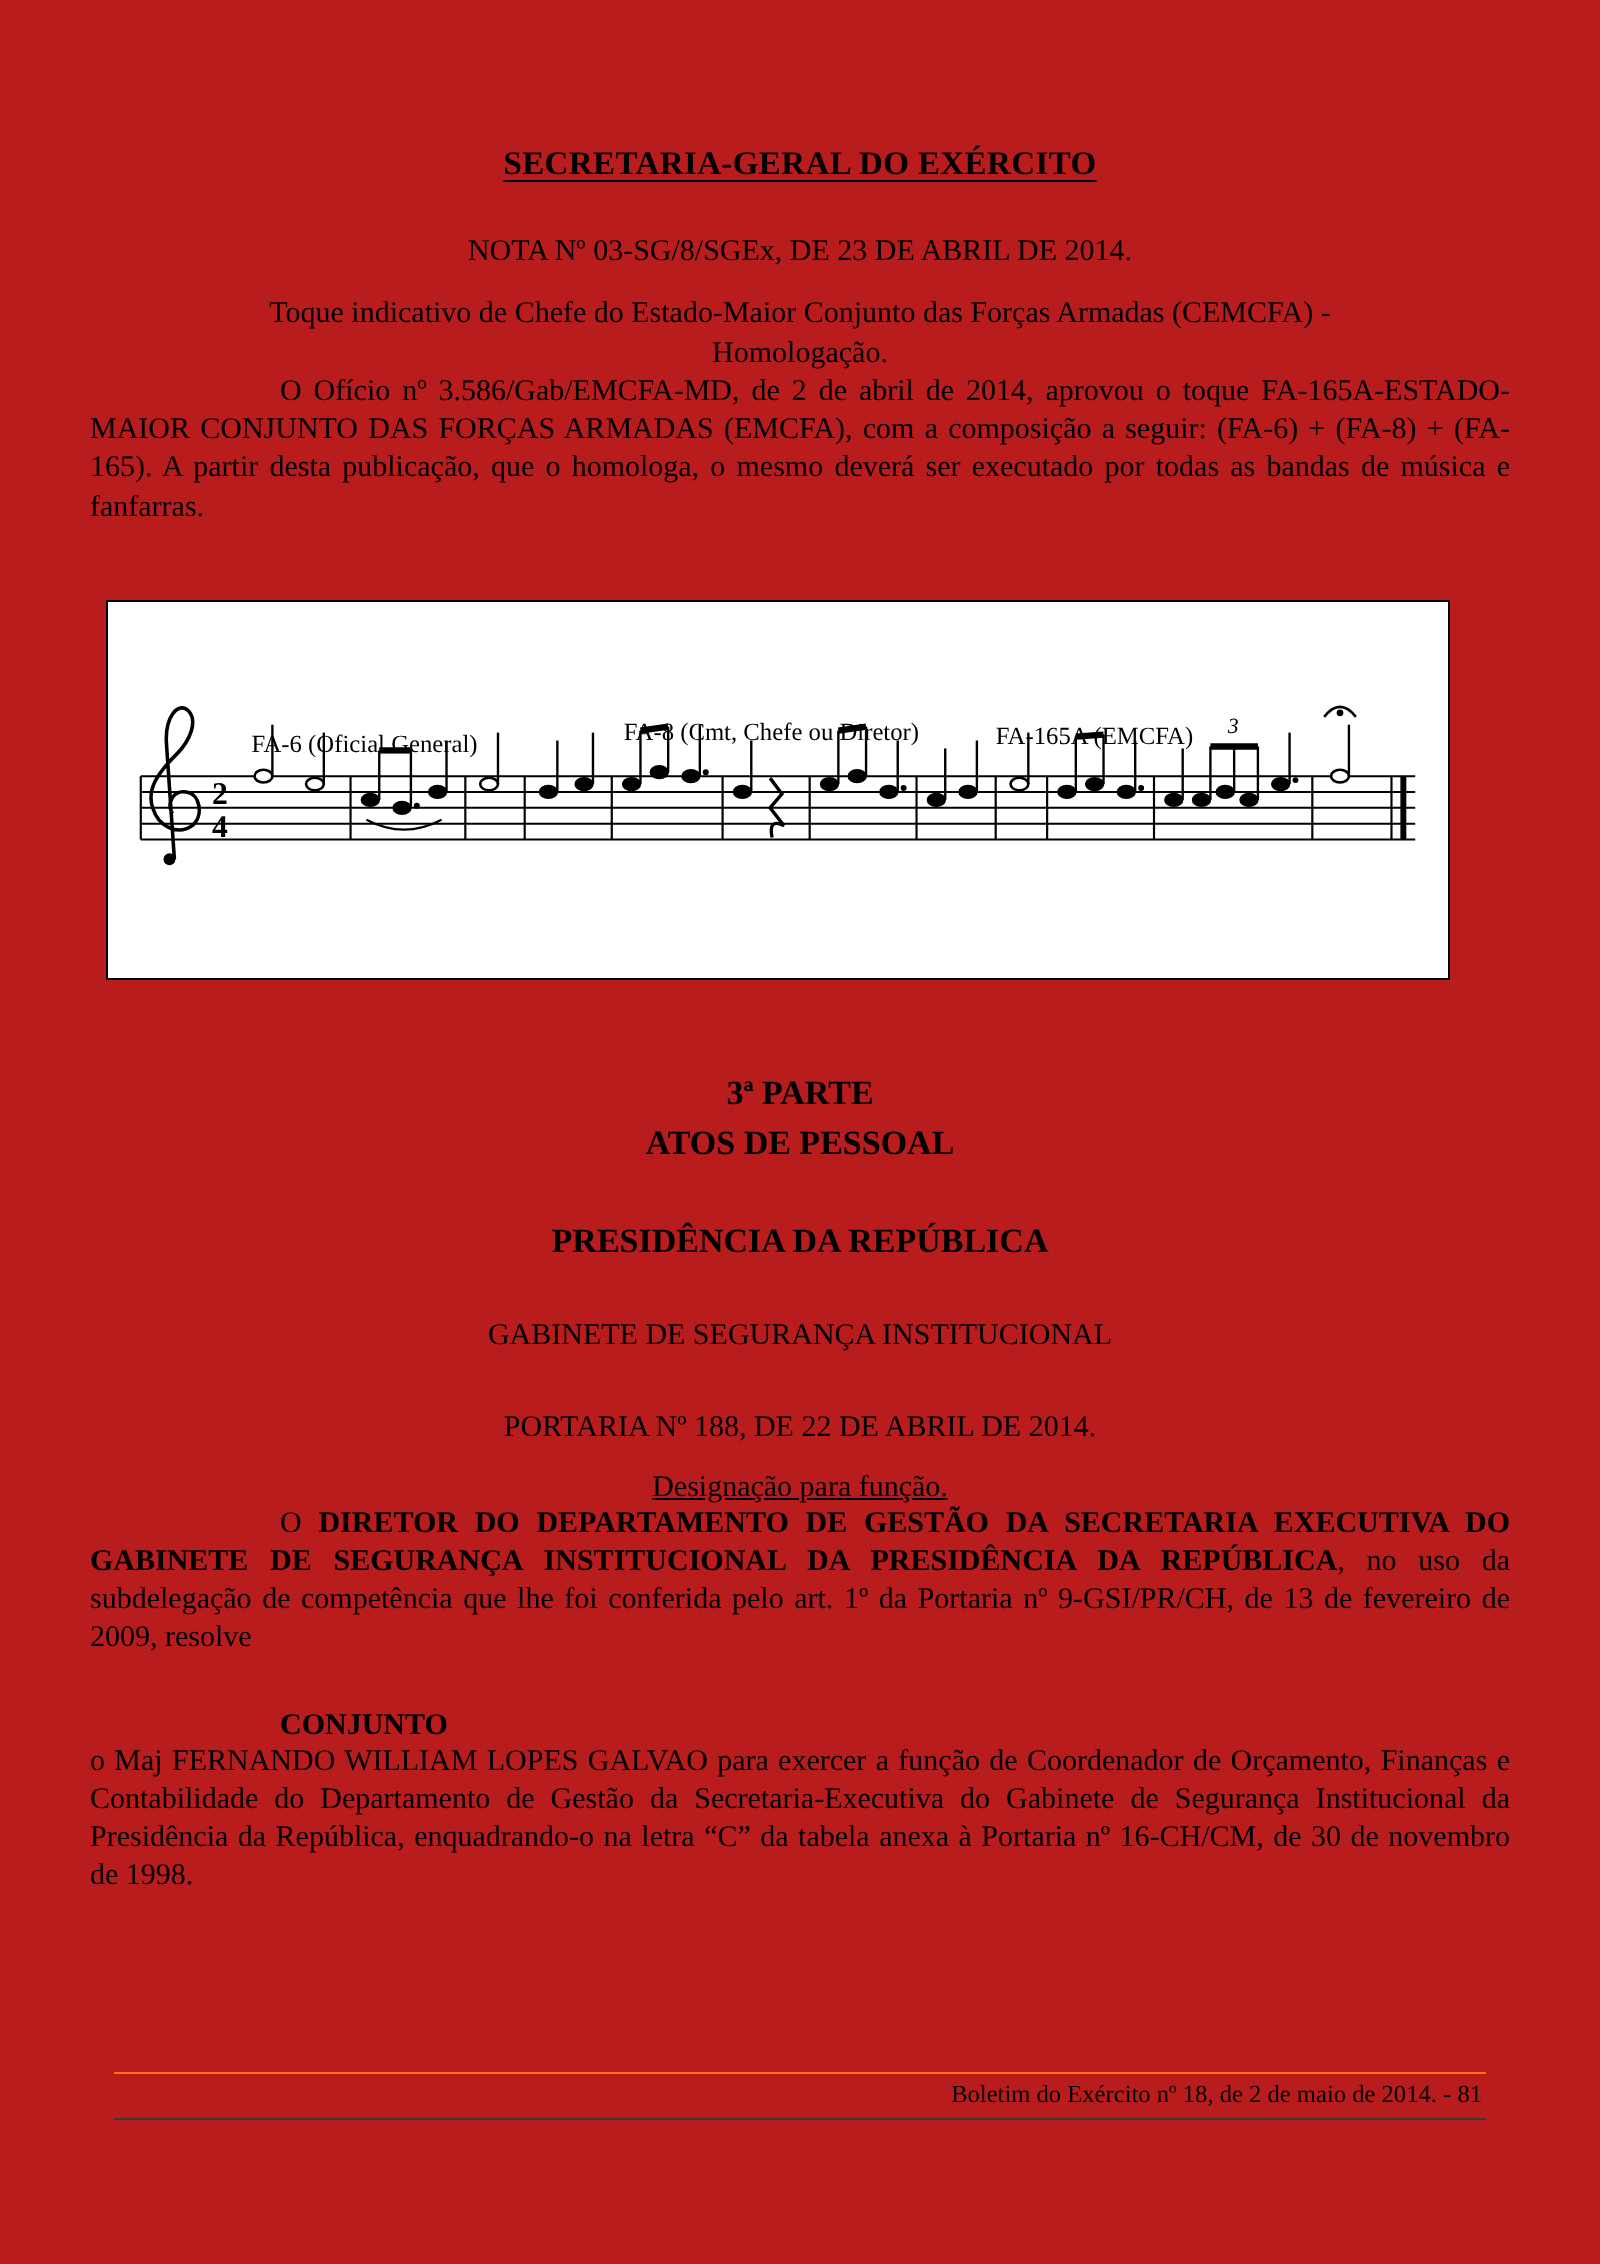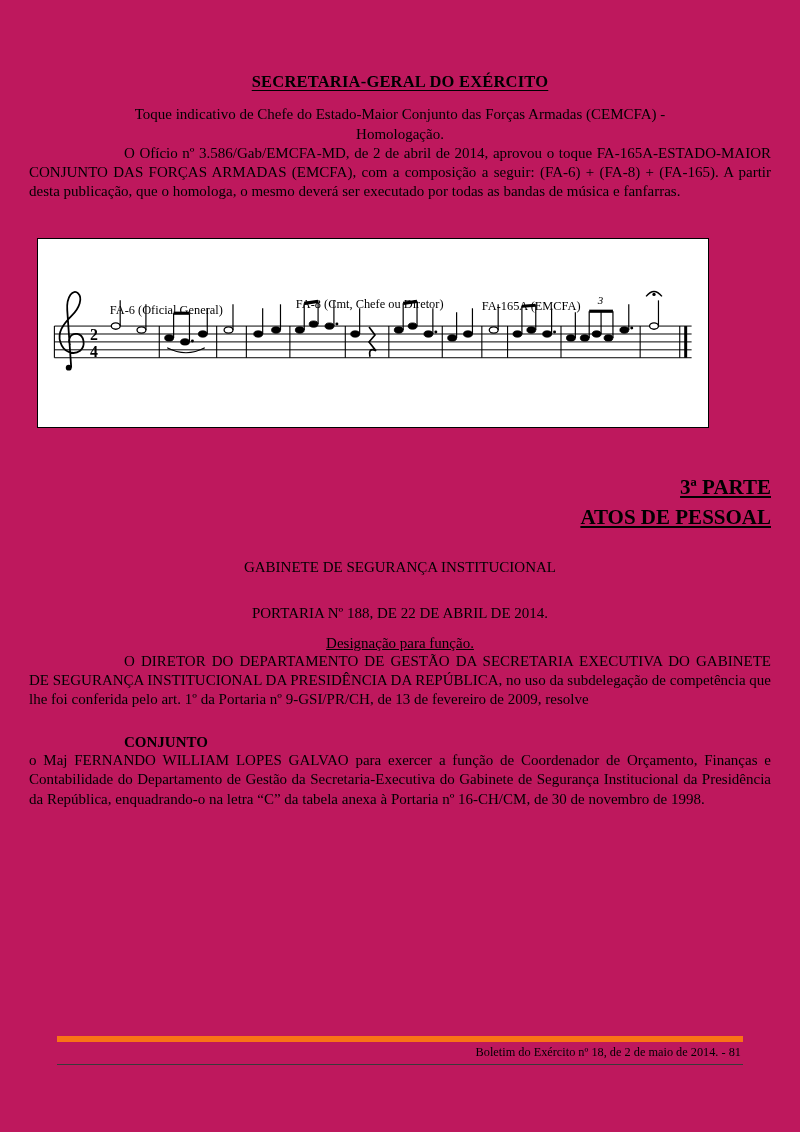--- a/index.html
+++ b/index.html
@@ -1,26 +1,26 @@
 <!DOCTYPE html>
 <html><head>
 <meta charset="utf-8">
 <style>
   html, body { margin: 0; padding: 0; background: #e8e8e8; }
   .page {
     position: relative;
     width: 800px;
     height: 1132px;
     margin: 0 auto;
-    background: #be185d;
+    background: #b91c1c;
     font-family: "Liberation Serif", serif;
     color: #000;
     overflow: hidden;
     box-sizing: border-box;
-    padding: 0 29px;
+    padding: 0 45px;
   }
   .doc-title {
     margin-top: 72px;
     text-align: center;
     font-size: 16.5px;
     font-weight: bold;
     text-decoration: underline;
     text-underline-offset: 3px;
     letter-spacing: 0.2px;
   }
@@ -37,43 +37,42 @@
   .score-box {
     margin-top: 36px;
     margin-left: 8px;
     width: 672px;
     height: 190px;
     border: 1px solid #000;
     box-sizing: border-box;
     background: #fff;
   }
   .heading-ul {
-    text-align: right;
+    text-align: center;
     font-weight: bold;
-    font-size: 21px;
-    text-decoration: underline;
+    font-size: 17px;
     text-underline-offset: 2px;
   }
   .part-number { margin-top: 47px; }
   .part-title { margin-top: 5px; }
   .org-title { margin-top: 29px; }
   .org-subtitle { margin-top: 29px; }
   .portaria-heading { margin-top: 29px; }
   .portaria-subject { margin-top: 13px; text-decoration: underline; }
   .par-2 { margin-top: 26px; text-indent: 95px; }
-  .bold-seg { font-weight: normal; }
+  .bold-seg { font-weight: bold; }
   .action-word { margin-top: 25px; margin-left: 95px; font-weight: bold; font-size: 15px; }
   .par-3 { margin-top: 27px; }
   .pub-note { margin-top: 23px; text-align: left; }
   .footer {
     position: absolute;
     left: 57px;
     right: 57px;
     top: 1036px;
-    border-top: 6px solid #f97316;
+    border-top: 1px solid #f97316;
     border-bottom: 1px solid #3a3a3a;
     padding: 3px 2px 4px 0;
     text-align: right;
     font-size: 12.3px;
   }
   
   .score-label { font: 12.5px "Liberation Serif", serif; fill: #000; }
   .timesig { font: bold 16px "Liberation Serif", serif; fill: #000; text-anchor: middle; }
   .triplet { font: italic 11px "Liberation Serif", serif; fill: #000; text-anchor: middle; }
   .staff { stroke: #000; stroke-width: 1; }
@@ -85,20 +84,21 @@
   .nh-open { fill: #fff; stroke: #000; stroke-width: 1.3; }
   .glyph { fill: none; stroke: #000; }
 </style>
 </head>
 <body>
 
 <div class="page">
 
   <div class="doc-title">SECRETARIA-GERAL DO EXÉRCITO</div>
 
+  <div class="center-line nota-heading">NOTA Nº 03-SG/8/SGEx, DE 23 DE ABRIL DE 2014.</div>
 
   <div class="center-line nota-subject">Toque indicativo de Chefe do Estado-Maior Conjunto das Forças Armadas (CEMCFA) - Homologação.</div>
 
   <p class="body-par par-1">O Ofício nº 3.586/Gab/EMCFA-MD, de 2 de abril de 2014, aprovou o toque FA-165A-ESTADO-MAIOR CONJUNTO DAS FORÇAS ARMADAS (EMCFA), com a composição a seguir: (FA-6) + (FA-8) + (FA-165). A partir desta publicação, que o homologa, o mesmo deverá ser executado por todas as bandas de música e fanfarras.</p>
 
   <div class="score-box">
     <svg viewBox="0 0 672 190" width="670" height="188" aria-hidden="true">
 
       <text x="70" y="76" class="score-label">FA-6 (Oficial General)</text>
       <text x="258" y="70" class="score-label">FA-8 (Cmt, Chefe ou Diretor)</text>
@@ -280,20 +280,21 @@
           <line class="bar" x1="646" y1="88" x2="646" y2="120"></line>
           <line class="bar-thick" x1="652" y1="88" x2="652" y2="120"></line>
         </g>
       </g>
     </svg>
   </div>
 
   <div class="heading-ul part-number">3ª PARTE</div>
   <div class="heading-ul part-title">ATOS DE PESSOAL</div>
 
+  <div class="heading-ul org-title">PRESIDÊNCIA DA REPÚBLICA</div>
 
   <div class="center-line org-subtitle">GABINETE DE SEGURANÇA INSTITUCIONAL</div>
 
   <div class="center-line portaria-heading">PORTARIA Nº 188, DE 22 DE ABRIL DE 2014.</div>
 
   <div class="center-line portaria-subject">Designação para função.</div>
 
   <p class="body-par par-2"><span>O </span><span class="bold-seg">DIRETOR DO DEPARTAMENTO DE GESTÃO DA SECRETARIA EXECUTIVA DO GABINETE DE SEGURANÇA INSTITUCIONAL DA PRESIDÊNCIA DA REPÚBLICA</span><span>, no uso da subdelegação de competência que lhe foi conferida pelo art. 1º da Portaria nº 9-GSI/PR/CH, de 13 de fevereiro de 2009, resolve</span></p>
 
   <div class="action-word">CONJUNTO</div>

